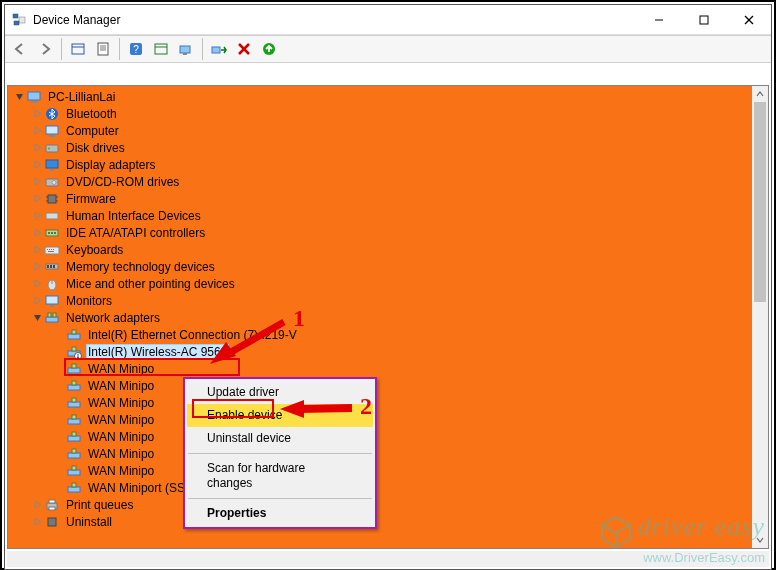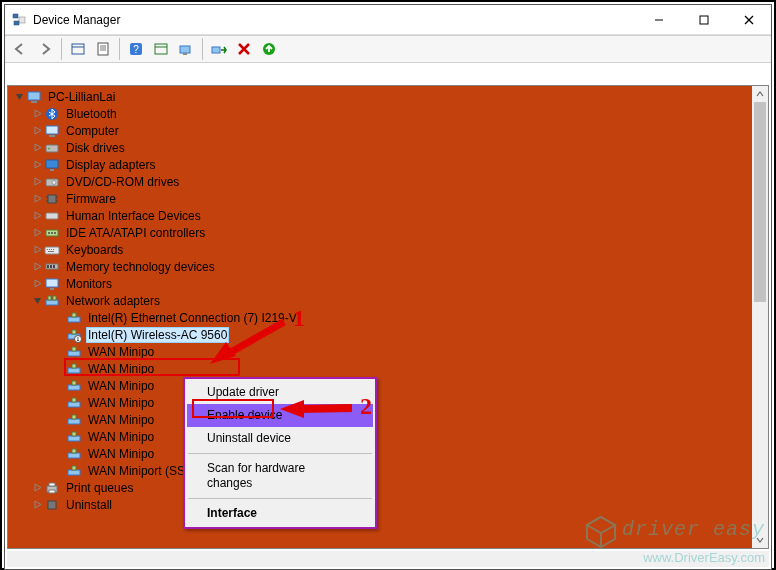--- a/index.html
+++ b/index.html
@@ -85,21 +85,21 @@
   }
   .tbtn svg { width: 16px; height: 16px; }
   .tsep { width: 1px; height: 22px; background: #c0c0c0; margin: 0 2px; }
   
   .tree-wrap {
     position: absolute;
     top: 80px; left: 2px;
     right: 2px;
     bottom: 20px;
     border: 1px solid #828282;
-    background: #c2410c;
+    background: #f97316;
     overflow: hidden;
   }
   .tree {
     position: absolute;
     top: 0; left: 0; right: 16px; bottom: 0;
     overflow: hidden;
     padding: 2px 0;
   }
   .vscroll {
     position: absolute;
@@ -161,21 +161,21 @@
   }
   .context-menu .sep {
     height: 1px;
     background: #c0c0c0;
     margin: 3px 1px;
   }
   .cmi {
     padding: 4px 40px 4px 20px;
     line-height: 15px;
   }
-  .cmi.hover { background: #8b5cf6; }
+  .cmi.hover { background: #fde047; }
   .cmi.bold { font-weight: bold; }
   
   .redbox {
     position: absolute;
     border: 2px solid #e30000;
     z-index: 60;
     pointer-events: none;
   }
   
   .anno {
@@ -197,22 +197,22 @@
     position: absolute;
     right: 6px;
     bottom: 4px;
     text-align: right;
     color: #49b5b1;
     opacity: .45;
     z-index: 5;
     font-style: italic;
   }
   .watermark .brand {
-    font-family: Liberation Mono, monospace;
-    font-size: 20px;
+    font-family: Liberation Serif, serif;
+    font-size: 26px;
     letter-spacing: 1px;
   }
   .watermark .url {
     font-size: 13px;
     font-family: "Segoe UI", sans-serif;
     font-style: normal;
   }
   
   .statusbar {
     position: absolute;
@@ -468,20 +468,32 @@
             </svg></span>
         <span class="label">Memory technology devices</span>
       </div>
       <div class="row indent-1">
         <span class="expander">
             <svg viewBox="0 0 9 9">
               <path d="M2 1 L8 4.5 L2 8 Z" fill="none" stroke="#888" stroke-width="1"></path>
             </svg>
           </span>
         <span class="icon16"><svg viewBox="0 0 16 16">
+              <ellipse cx="8" cy="9" rx="4" ry="5" fill="#e0e0e0" stroke="#888"></ellipse>
+              <line x1="8" y1="4" x2="8" y2="8" stroke="#888"></line>
+            </svg></span>
+        <span class="label">Mice and other pointing devices</span>
+      </div>
+      <div class="row indent-1">
+        <span class="expander">
+            <svg viewBox="0 0 9 9">
+              <path d="M2 1 L8 4.5 L2 8 Z" fill="none" stroke="#888" stroke-width="1"></path>
+            </svg>
+          </span>
+        <span class="icon16"><svg viewBox="0 0 16 16">
               <rect x="2" y="3" width="12" height="8" fill="#cfe8ff" stroke="#3a77c8"></rect>
               <rect x="6" y="12" width="4" height="2" fill="#888"></rect>
             </svg></span>
         <span class="label">Monitors</span>
       </div>
 
       <div class="row indent-1">
         <span class="expander">
             <svg viewBox="0 0 9 9">
               <path d="M1 2 L8 2 L4.5 8 Z" fill="#404040"></path>
@@ -648,21 +660,21 @@
 
   <div class="statusbar"></div>
 
   <div class="context-menu" style="left:178px; top:372px; width:194px;">
     <div class="cmi">Update driver</div>
     <div class="cmi hover">Enable device</div>
     <div class="cmi">Uninstall device</div>
     <div class="sep"></div>
     <div class="cmi">Scan for hardware changes</div>
     <div class="sep"></div>
-    <div class="cmi bold">Interface</div>
+    <div class="cmi bold">Properties</div>
   </div>
 
   <div class="redbox" style="left:59px; top:353px; width:176px; height:18px;"></div>
   <div class="redbox" style="left:187px; top:394px; width:82px; height:19px;"></div>
 
   <svg class="arrow-svg" style="left:197px; top:311px; width:90px; height:52px;" viewBox="0 0 90 52">
     <defs></defs>
     <line x1="82" y1="6" x2="22" y2="40" stroke="#e30000" stroke-width="7"></line>
     <polygon points="8,48 34,40 24,26" fill="#e30000"></polygon>
   </svg>

